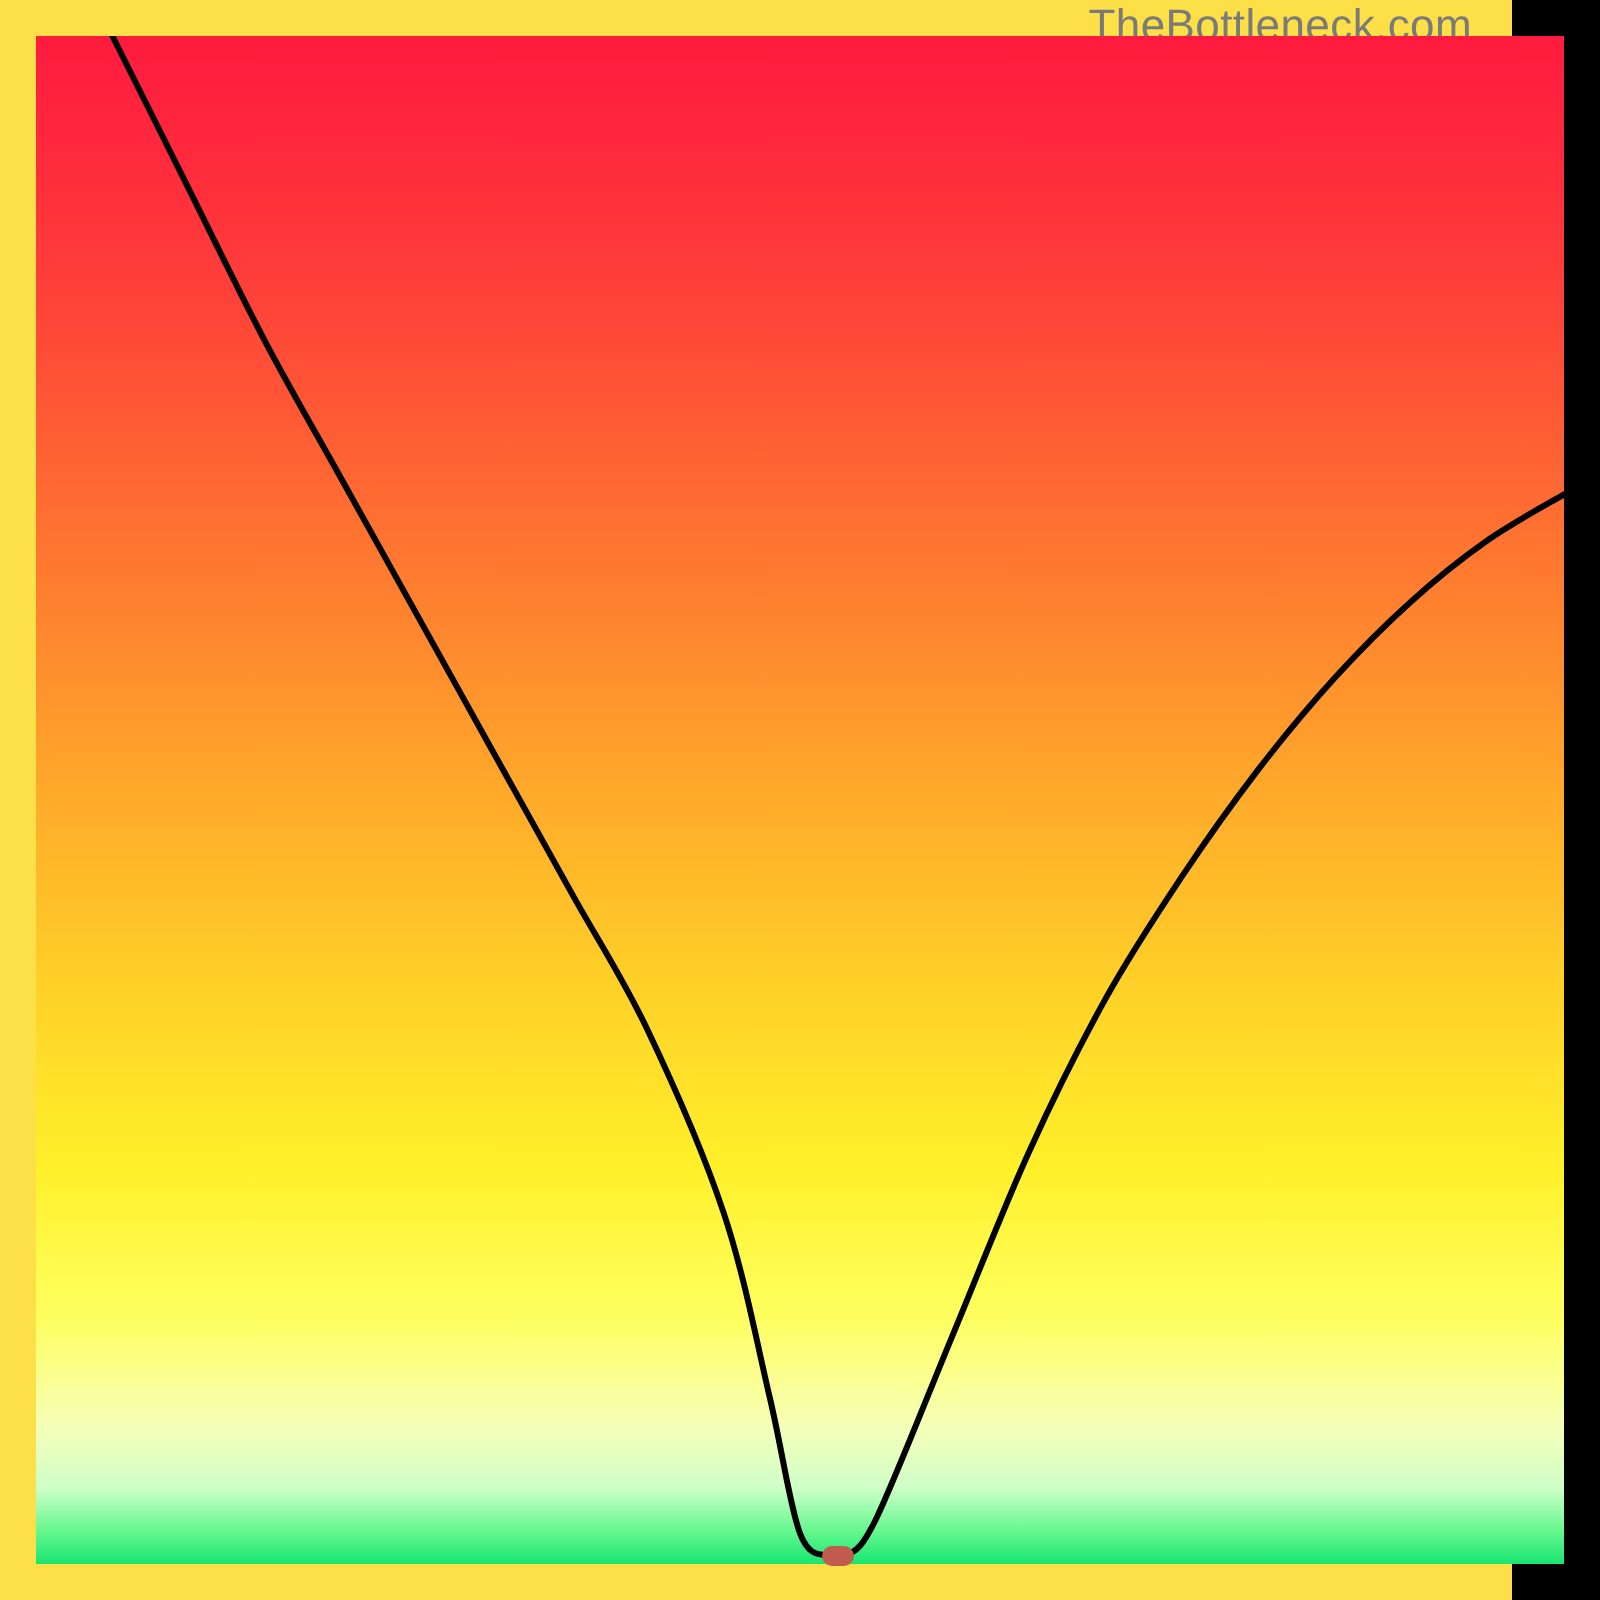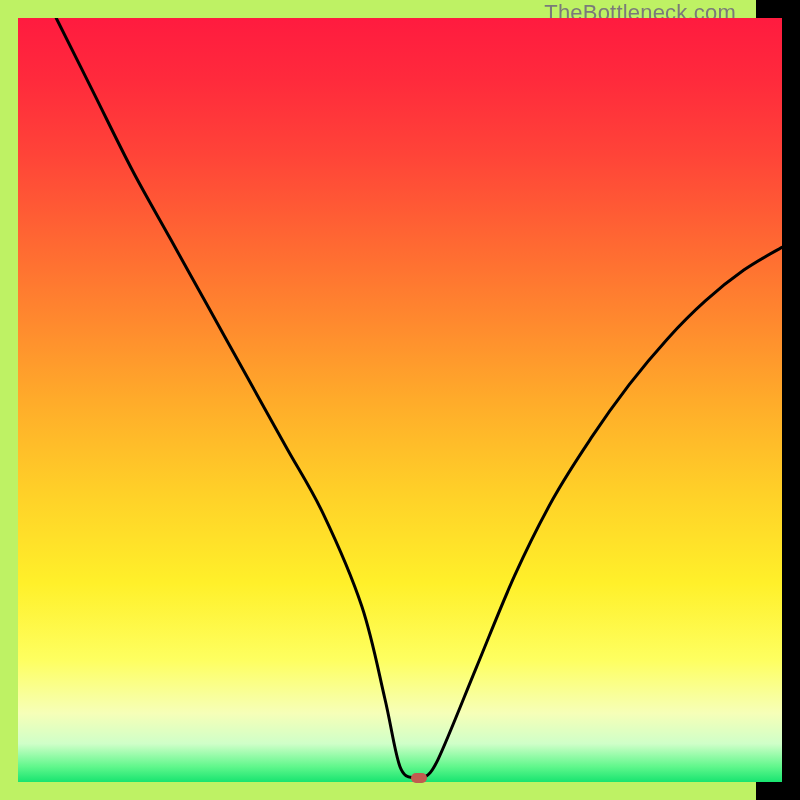--- a/index.html
+++ b/index.html
@@ -8,21 +8,21 @@
     width: 800px;
     height: 800px;
     background: #000;
     overflow: hidden;
     font-family: Arial, Helvetica, sans-serif;
   }
   .frame {
     position: relative;
     width: 756px;
     height: 800px;
-    background: #bef264;
+    background: #fde047;
   }
   .plot-area {
     position: absolute;
     left: 18px;
     top: 18px;
     width: 764px;
     height: 764px;
     background: linear-gradient(to bottom,
       #ff1b3f 0%,
       #ff2a3c 8%,

